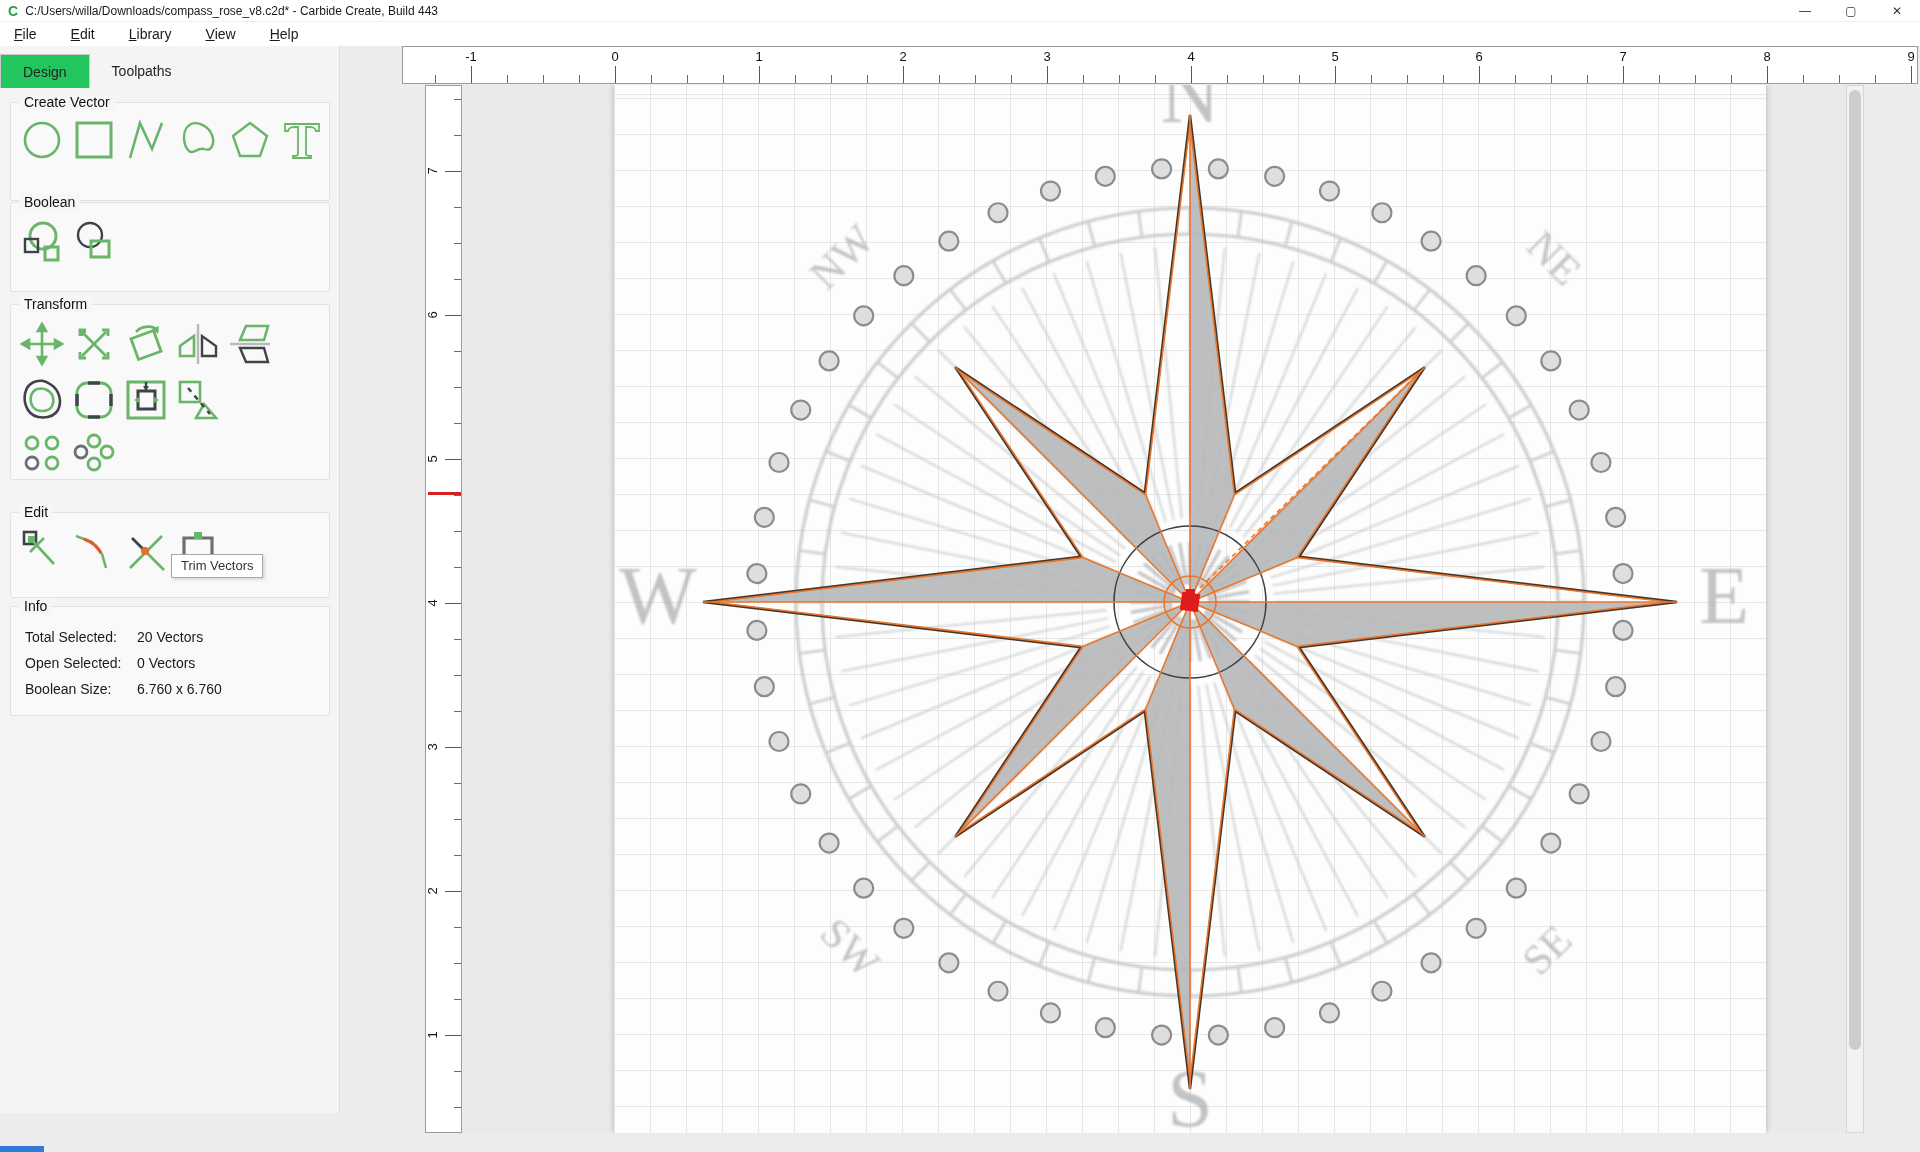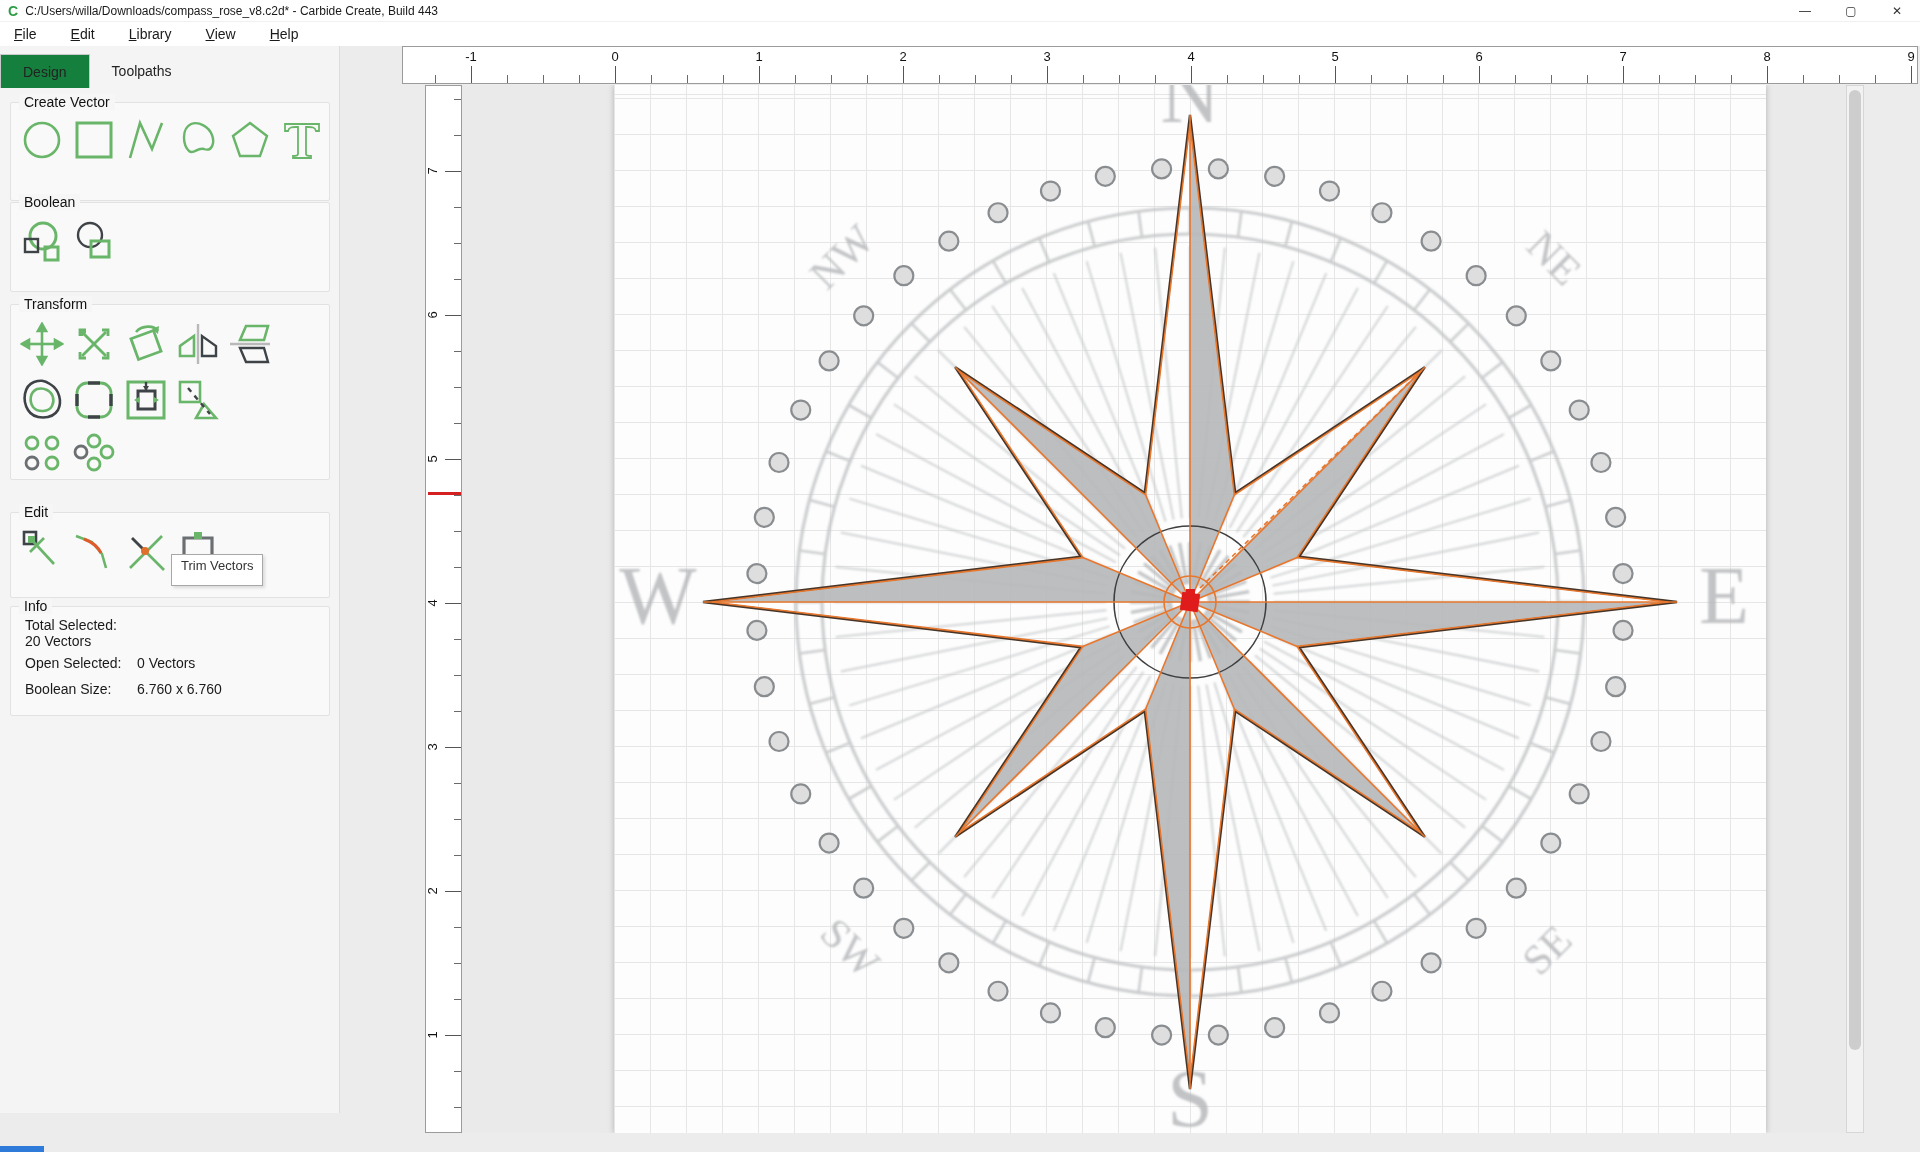--- a/index.html
+++ b/index.html
@@ -16,32 +16,32 @@
   .menu-item { padding:2px 10px; margin-right:14px; }
   .menu-item:first-child { margin-left:4px; }
   .menu-item u { text-decoration:underline; }
 
   
   .panel { position:absolute; left:0; top:46px; width:340px; height:1067px; background:#f4f4f4;
            border-right:1px solid #dddddd; }
   .tabrow { position:absolute; left:0; top:8px; height:34px; display:flex; }
   .tab { height:34px; padding:0 22px; display:flex; align-items:center; font-size:14px;
          color:#222; background:transparent; }
-  .tab.active { background:#15803d; border:1px solid #c9c9c9; border-bottom:none;text-align:center; }
+  .tab.active { background:#22c55e; border:1px solid #c9c9c9; border-bottom:none;text-align:center; }
   .groupbox { position:absolute; left:10px; width:320px; border:1px solid #e2e2e2; background:#f9f9f9;
               border-radius:2px; }
   .grouplabel { position:absolute; top:-9px; left:8px; background:#f6f6f6; padding:0 5px;
                 font-size:14px; color:#111; white-space:nowrap; }
   .iconrow { position:absolute; display:flex; gap:6px; align-items:center; }
   .toolbtn { width:46px; height:46px; display:flex; align-items:center; justify-content:center; }
   .toolbtn.small { width:46px; height:40px; }
   .info-row { position:absolute; left:14px; font-size:14px; display:flex; }
   .info-label { width:112px; }
   .tooltip { position:absolute; left:171px; top:554px; background:#ffffff; border:1px solid #a8a8a8;
-             padding:3px 9px 12px 9px; font-size:13px; color:#333; z-index:60;
+             padding:3px 9px 4px 9px; font-size:13px; color:#333; z-index:60;
              box-shadow:2px 2px 3px rgba(0,0,0,.12); }
 
   
   .ruler-top { position:absolute; left:402px; top:46px; width:1516px; height:38px; background:#ffffff;
                border:1px solid #9b9b9b; overflow:hidden;
                background-image:repeating-linear-gradient(90deg,#6a6a6a 0 1px,transparent 1px 36px);
                background-size:100% 10px; background-position:32px 28px; background-repeat:no-repeat; }
   .ruler-top .num { position:absolute; top:2px; font-size:13px; color:#111; transform:translateX(-50%); }
   .ruler-top .majtick { position:absolute; bottom:0; width:1px; height:17px; background:#555; }
   .ruler-left { position:absolute; left:425px; top:85px; width:37px; height:1048px; background:#ffffff;
@@ -282,21 +282,21 @@
             <rect x="18" y="4" width="8" height="7" fill="#69b569"></rect>
             <rect x="2" y="28" width="7" height="8" fill="#69b569"></rect>
             <rect x="35" y="28" width="7" height="8" fill="#69b569"></rect>
           </svg>
         </div>
     </div>
   </div>
 
   <div class="groupbox" style="top:560px; height:110px;">
     <div class="grouplabel">Info</div>
-    <div class="info-row" style="top:10px;flex-direction:column;">
+    <div class="info-row" style="top:22px;">
       <span class="info-label">Total Selected:</span>
         <span>20 Vectors</span>
       </div>
     <div class="info-row" style="top:48px;">
       <span class="info-label">Open Selected:</span>
         <span>0 Vectors</span>
       </div>
     <div class="info-row" style="top:74px;">
       <span class="info-label">Boolean Size:</span>
         <span>6.760 x 6.760</span>

